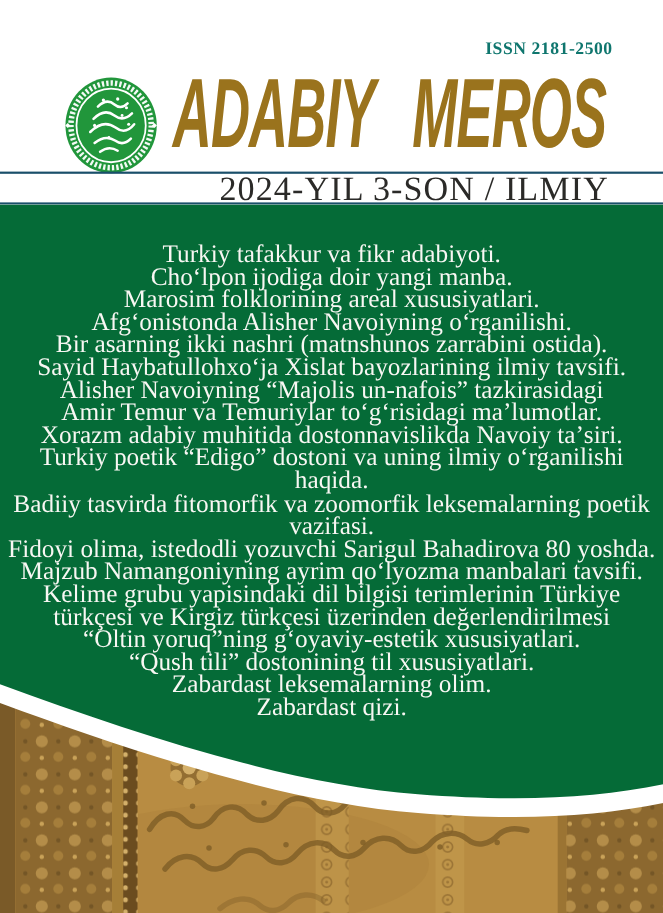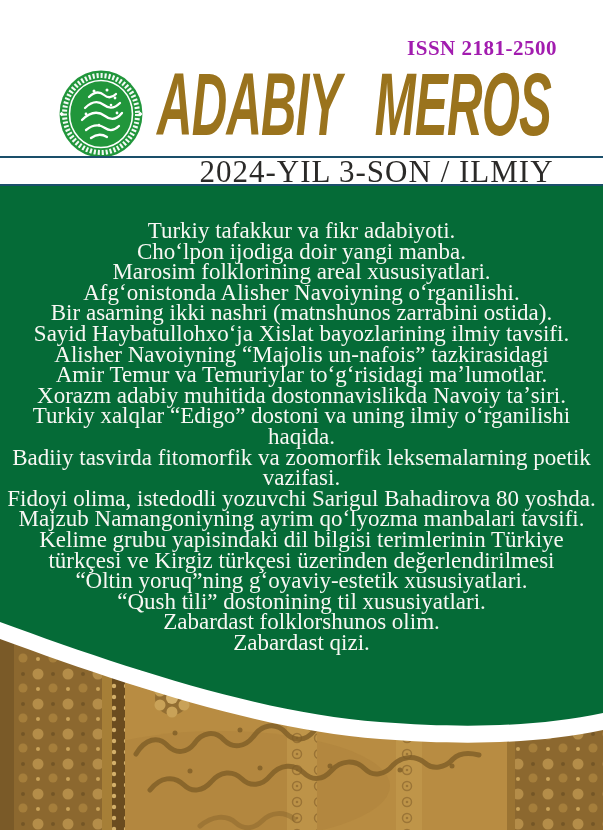--- a/index.html
+++ b/index.html
@@ -8,22 +8,22 @@
     width:603px;height:830px;
     margin:0 auto;
     background:#ffffff;
     overflow:hidden;
     font-family:"Liberation Serif", serif;
   }
   
   .issn{
     position:absolute;top:36px;right:46px;
     font-family:"Liberation Serif", serif;
-    font-size:21px;font-weight:bold;
-    letter-spacing:.5px;color:#a21caf;
+    font-size:16px;font-weight:bold;
+    letter-spacing:.5px;color:#0f766e;
   }
   .emblem{position:absolute;left:58px;top:69px;width:86px;height:90px;}
   .masthead{
     position:absolute;left:157px;top:60px;width:420px;height:88px;
     overflow:visible;white-space:nowrap;font-style:italic;
   }
   .masthead .t{
     display:inline-block;
     font-family:"Liberation Sans", sans-serif;
     font-weight:bold;
@@ -173,25 +173,25 @@
   <div class="articles">
     <div>Turkiy tafakkur va fikr adabiyoti.</div>
     <div>Choʻlpon ijodiga doir yangi manba.</div>
     <div>Marosim folklorining areal xususiyatlari.</div>
     <div>Afgʻonistonda Alisher Navoiyning oʻrganilishi.</div>
     <div>Bir asarning ikki nashri (matnshunos zarrabini ostida).</div>
     <div>Sayid Haybatullohxoʻja Xislat bayozlarining ilmiy tavsifi.</div>
     <div>Alisher Navoiyning “Majolis un-nafois” tazkirasidagi</div>
     <div>Amir Temur va Temuriylar toʻgʻrisidagi maʼlumotlar.</div>
     <div>Xorazm adabiy muhitida dostonnavislikda Navoiy taʼsiri.</div>
-    <div>Turkiy xalqlar “Edigo” dostoni  va  uning ilmiy oʻrganilishi haqida.</div>
+    <div>Turkiy poetik “Edigo” dostoni  va  uning ilmiy oʻrganilishi haqida.</div>
     <div>Badiiy tasvirda fitomorfik va zoomorfik leksemalarning poetik vazifasi.</div>
     <div>Fidoyi olima, istedodli yozuvchi Sarigul Bahadirova 80 yoshda.</div>
     <div>Majzub Namangoniyning ayrim qoʻlyozma manbalari tavsifi.</div>
     <div>Kelime grubu yapisindaki dil bilgisi terimlerinin Türkiye</div>
     <div>türkçesi ve  Kirgiz türkçesi üzerinden değerlendirilmesi</div>
     <div>“Oltin yoruq”ning gʻoyaviy-estetik xususiyatlari.</div>
     <div>“Qush tili” dostonining til xususiyatlari.</div>
-    <div>Zabardast folklorshunos olim.</div>
+    <div>Zabardast leksemalarning olim.</div>
     <div>Zabardast qizi.</div>
   </div>
 
 </div>
 
 </body></html>

